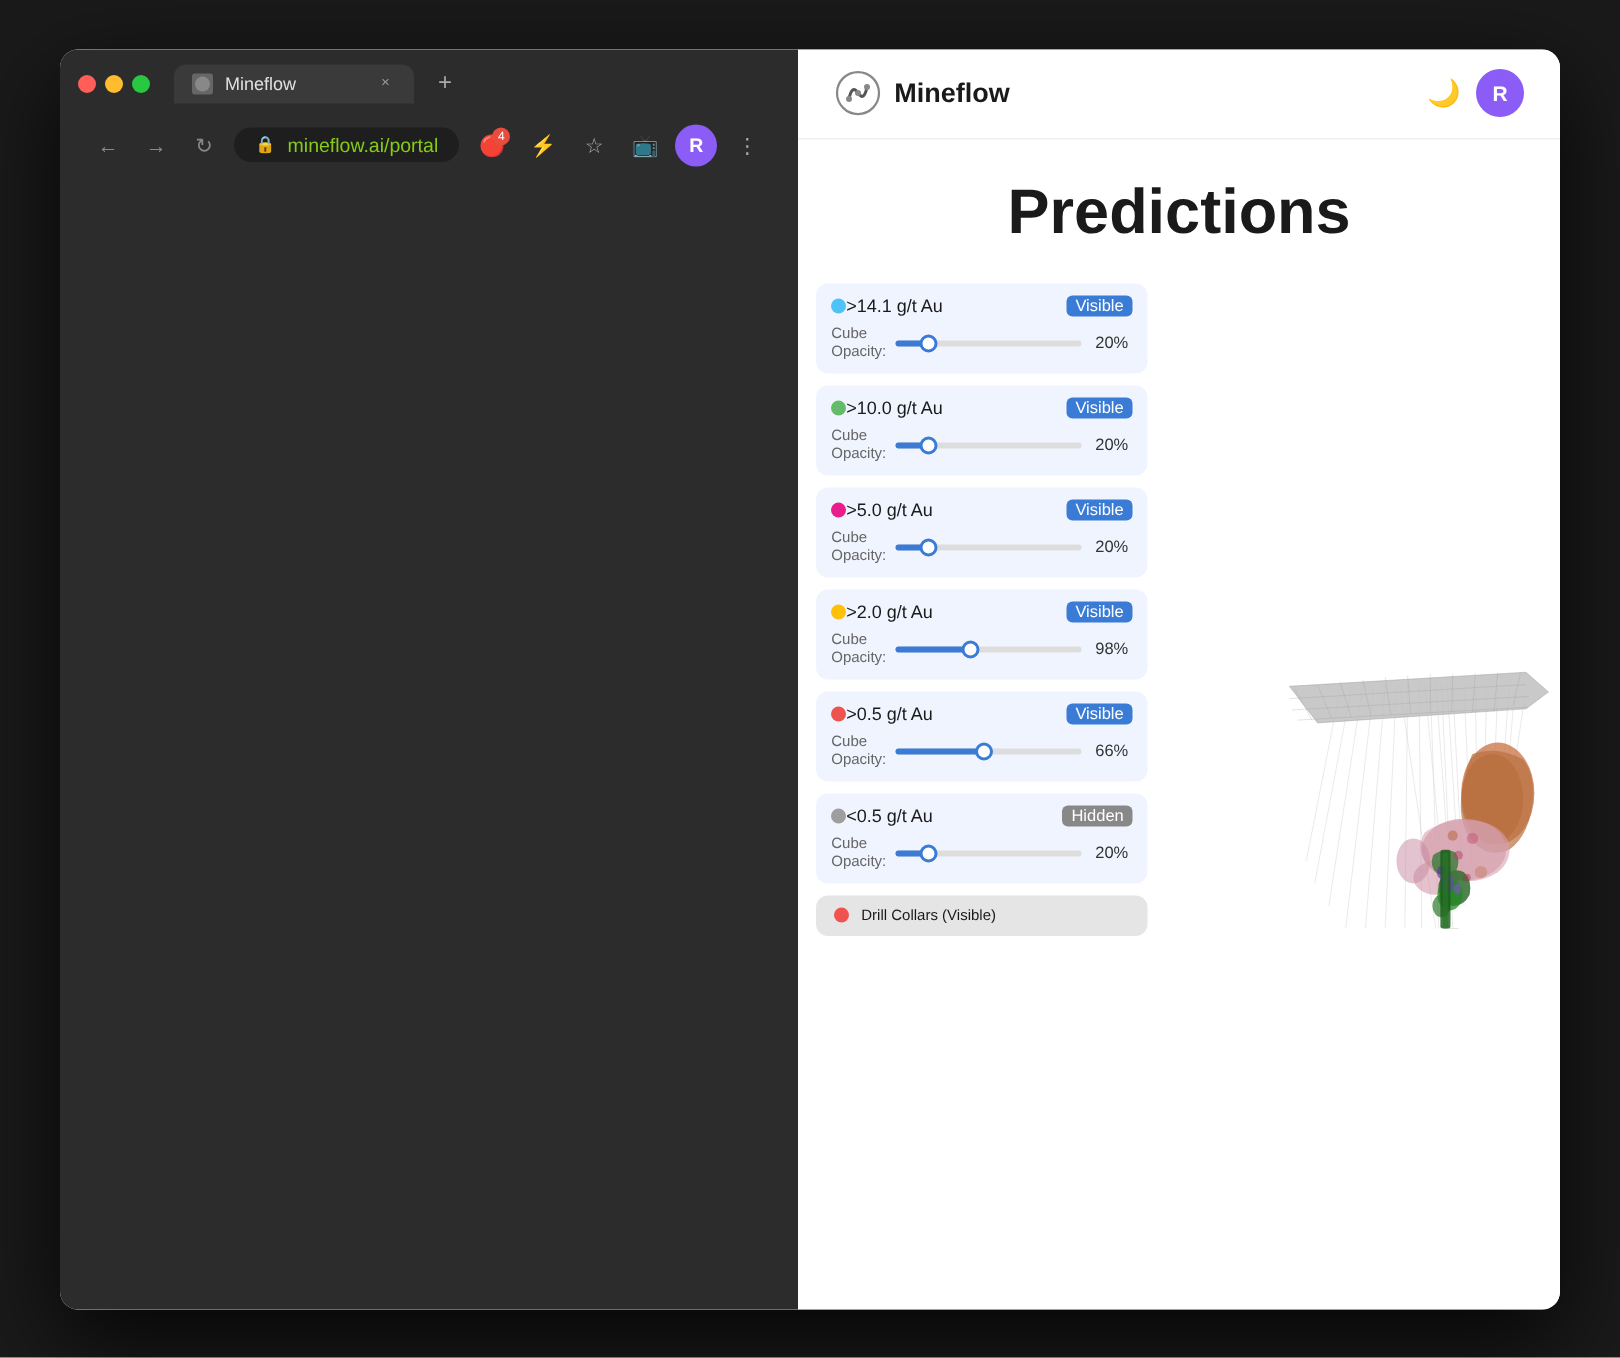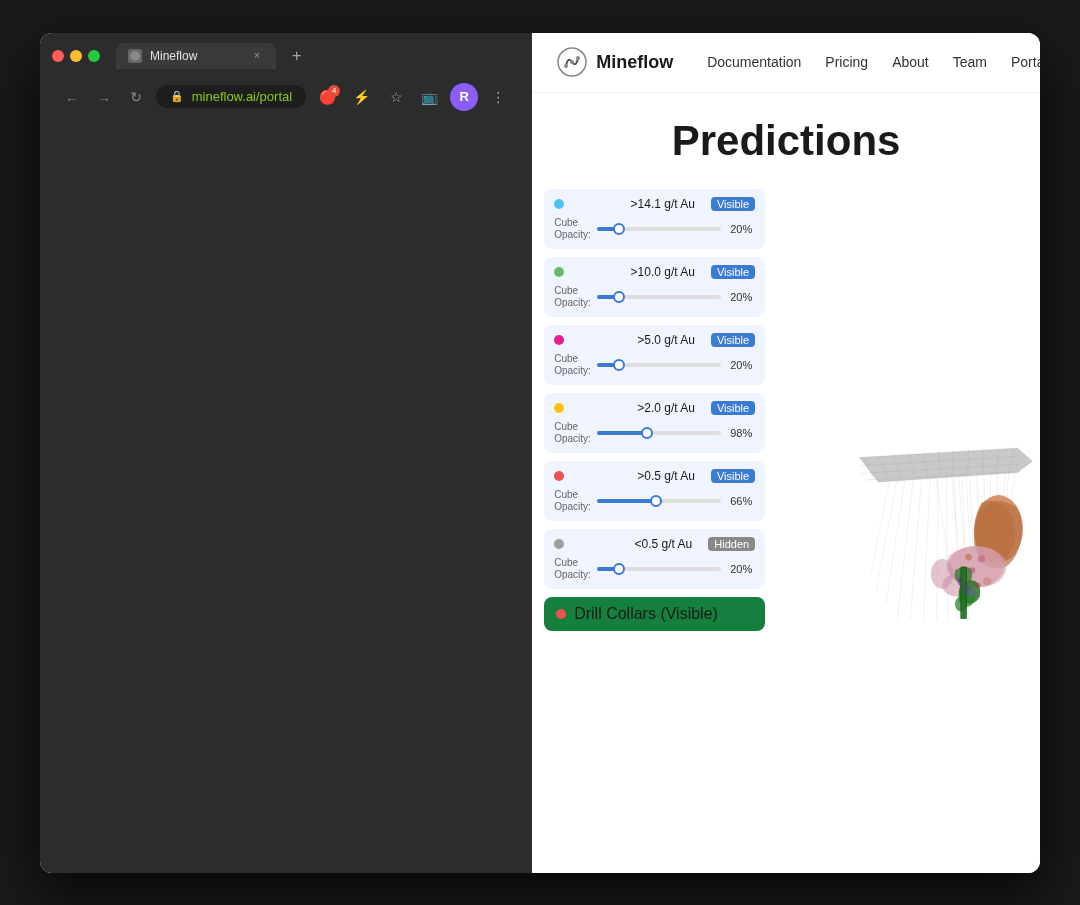--- a/index.html
+++ b/index.html
@@ -262,23 +262,22 @@
       gap: 8px;
     }
     .layer-card {
       background: #f0f4ff;
       border-radius: 8px;
       padding: 8px 10px;
     }
     .layer-header {
       display: flex;
       align-items: center;
-      gap: 16px;
+      gap: 0;
       margin-bottom: 6px;
-      text-align: right;
     }
     .layer-dot {
       width: 10px;
       height: 10px;
       border-radius: 50%;
       flex-shrink: 0;
     }
     .layer-label {
       font-size: 12px;
       font-weight: 500;
@@ -331,27 +330,27 @@
       transform: translateY(-50%);
       cursor: grab;
     }
     .opacity-value {
       font-size: 11px;
       color: #333;
       min-width: 28px;
       text-align: center;
     }
     .drill-card {
-      background: #15803d;
+      background: #e5e5e5;
       border-radius: 8px;
       padding: 8px 12px;
       display: flex;
       align-items: center;
       gap: 8px;
-      font-size: 16px;
+      font-size: 10px;
       color: #1a1a1a;
       cursor: pointer;
     }
     .drill-dot {
       width: 10px;
       height: 10px;
       border-radius: 50%;
       flex-shrink: 0;
     }
     
@@ -415,27 +414,20 @@
     <nav class="site-nav">
       <div class="site-logo">
         <svg class="logo-icon" width="32" height="32" viewBox="0 0 32 32">
           <circle cx="16" cy="16" r="14" fill="none" stroke="#888" stroke-width="1.5"></circle>
           <path d="M10 20 Q12 10 16 16 Q20 22 22 12" fill="none" stroke="#555" stroke-width="2"></path>
           <circle cx="10" cy="20" r="2" fill="#888"></circle>
           <circle cx="16" cy="16" r="2" fill="#888"></circle>
           <circle cx="22" cy="12" r="2" fill="#888"></circle>
         </svg>
         <span class="logo-text">Mineflow</span>
-      </div>
-      <div class="nav-links">
-        <div class="nav-link">Documentation</div>
-        <div class="nav-link">Pricing</div>
-        <div class="nav-link">About</div>
-        <div class="nav-link">Team</div>
-        <div class="nav-link">Portal</div>
       </div>
       <div class="nav-actions">
         <div class="dark-mode-btn">🌙</div>
         <div class="nav-user-avatar">R</div>
       </div>
     </nav>
 
     <div class="main-area">
       <h1 class="page-title">Predictions</h1>
 

